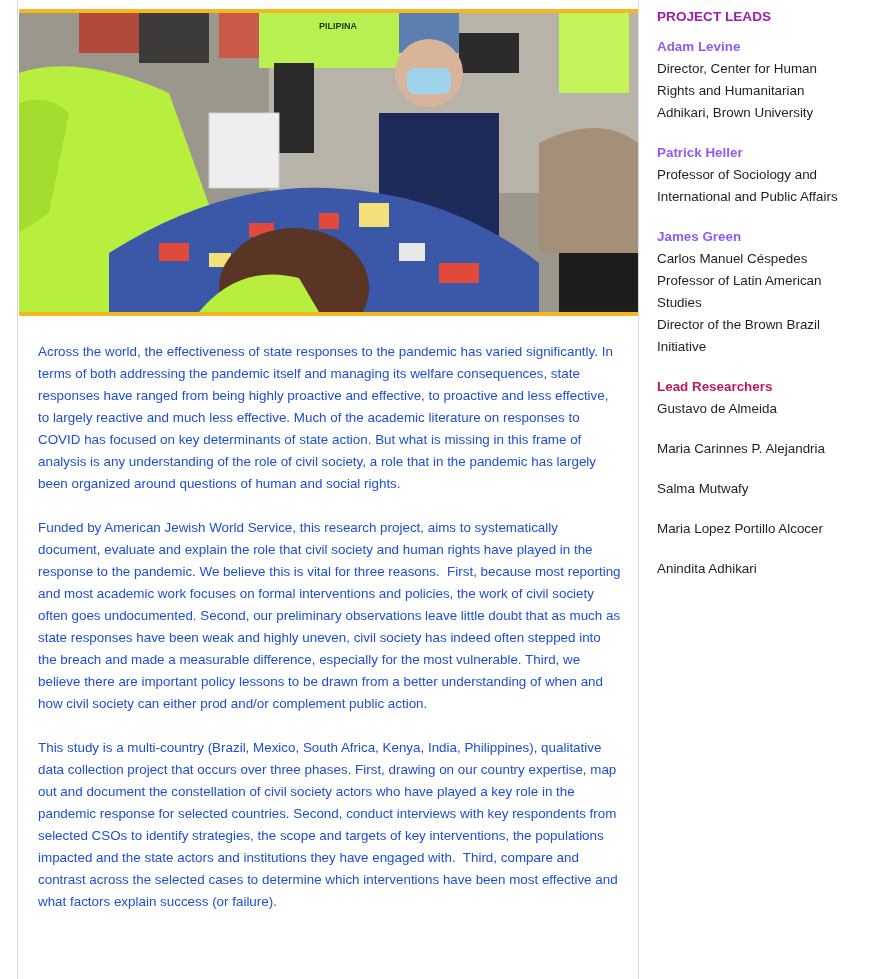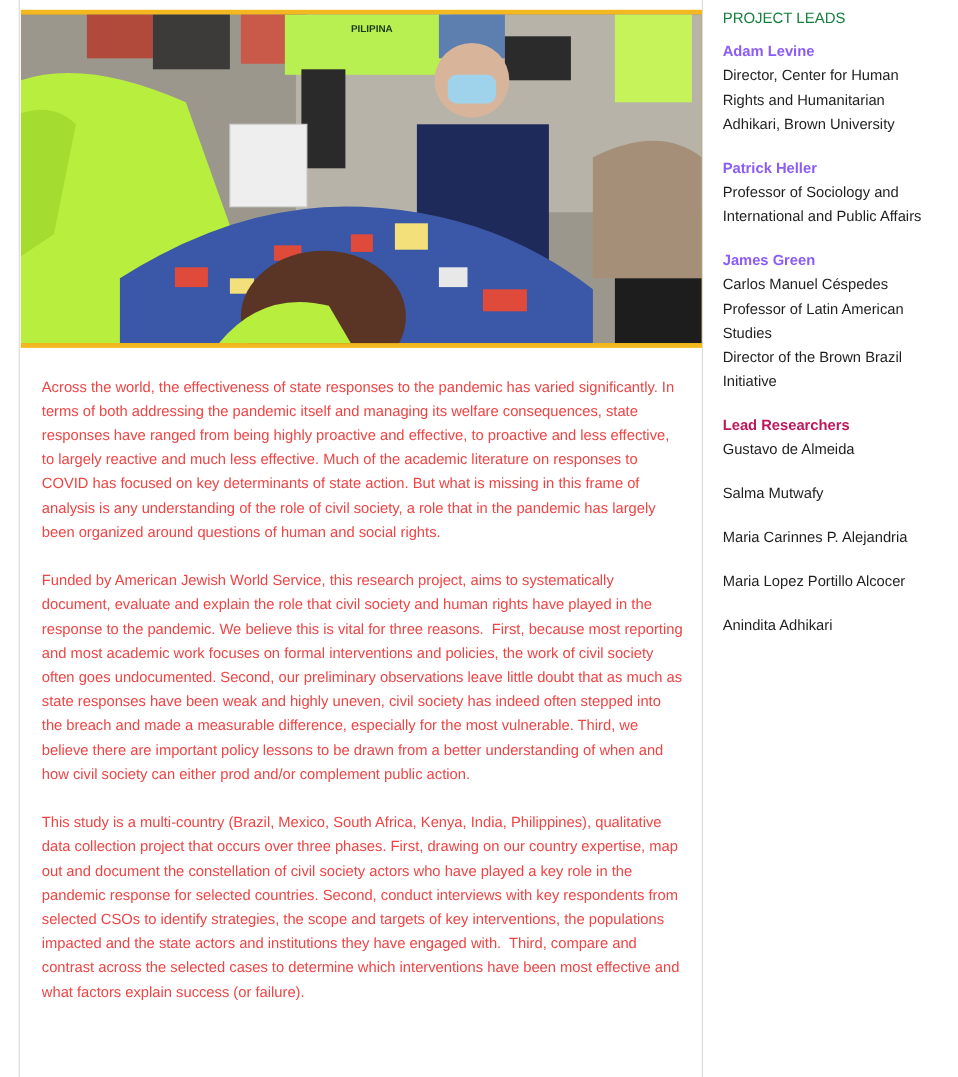--- a/index.html
+++ b/index.html
@@ -15,28 +15,28 @@
   }
   .hero {
     position: absolute; left: 1px; top: 9px; width: 619px; height: 307px;
     border-top: 4px solid #f3b81f; border-bottom: 4px solid #f3b81f;
     box-sizing: border-box; overflow: hidden;
     background: #eab308;
   }
   .hero svg { display: block; width: 100%; height: 100%; }
   .body-text {
     position: absolute; left: 20px; top: 341px; width: 585px;
-    font-size: 13.4px; line-height: 22px; color: #ef4444;
+    font-size: 13.4px; line-height: 22px; color: #1d4ed8;
   }
   .body-text p { margin: 0 0 22px 0; white-space: pre-wrap; }
   .sidebar {
     position: absolute; left: 657px; top: 6px; width: 210px;
     font-size: 13.4px; line-height: 22px; color: #1f1f1f;
   }
-  .side-heading { color: #15803d; font-weight: normal; font-size: 13.6px; margin: 0 0 8px 0; }
+  .side-heading { color: #a21caf; font-weight: bold; font-size: 13.6px; margin: 0 0 8px 0; }
   .lead { margin: 0 0 18px 0; }
   .lead-name { color: #8b5cf6; font-weight: bold; }
   .lead-line { display: block; }
   .res-heading { color: #be185d; font-weight: bold; }
   .researcher { display: block; margin: 0 0 18px 0; }
 </style>
 </head>
 <body>
 
 <div class="main-card">
@@ -117,17 +117,17 @@
     <span class="lead-line lead-name">James Green</span>
     <span class="lead-line">Carlos Manuel Céspedes</span>
     <span class="lead-line">Professor of Latin American</span>
     <span class="lead-line">Studies</span>
     <span class="lead-line">Director of the Brown Brazil</span>
     <span class="lead-line">Initiative</span>
   </div>
 
   <div class="res-heading">Lead Researchers</div>
   <span class="researcher">Gustavo de Almeida</span>
+  <span class="researcher">Maria Carinnes P. Alejandria</span>
   <span class="researcher">Salma Mutwafy</span>
-  <span class="researcher">Maria Carinnes P. Alejandria</span>
   <span class="researcher">Maria Lopez Portillo Alcocer</span>
   <span class="researcher">Anindita Adhikari</span>
 </aside>
 
 </body></html>

